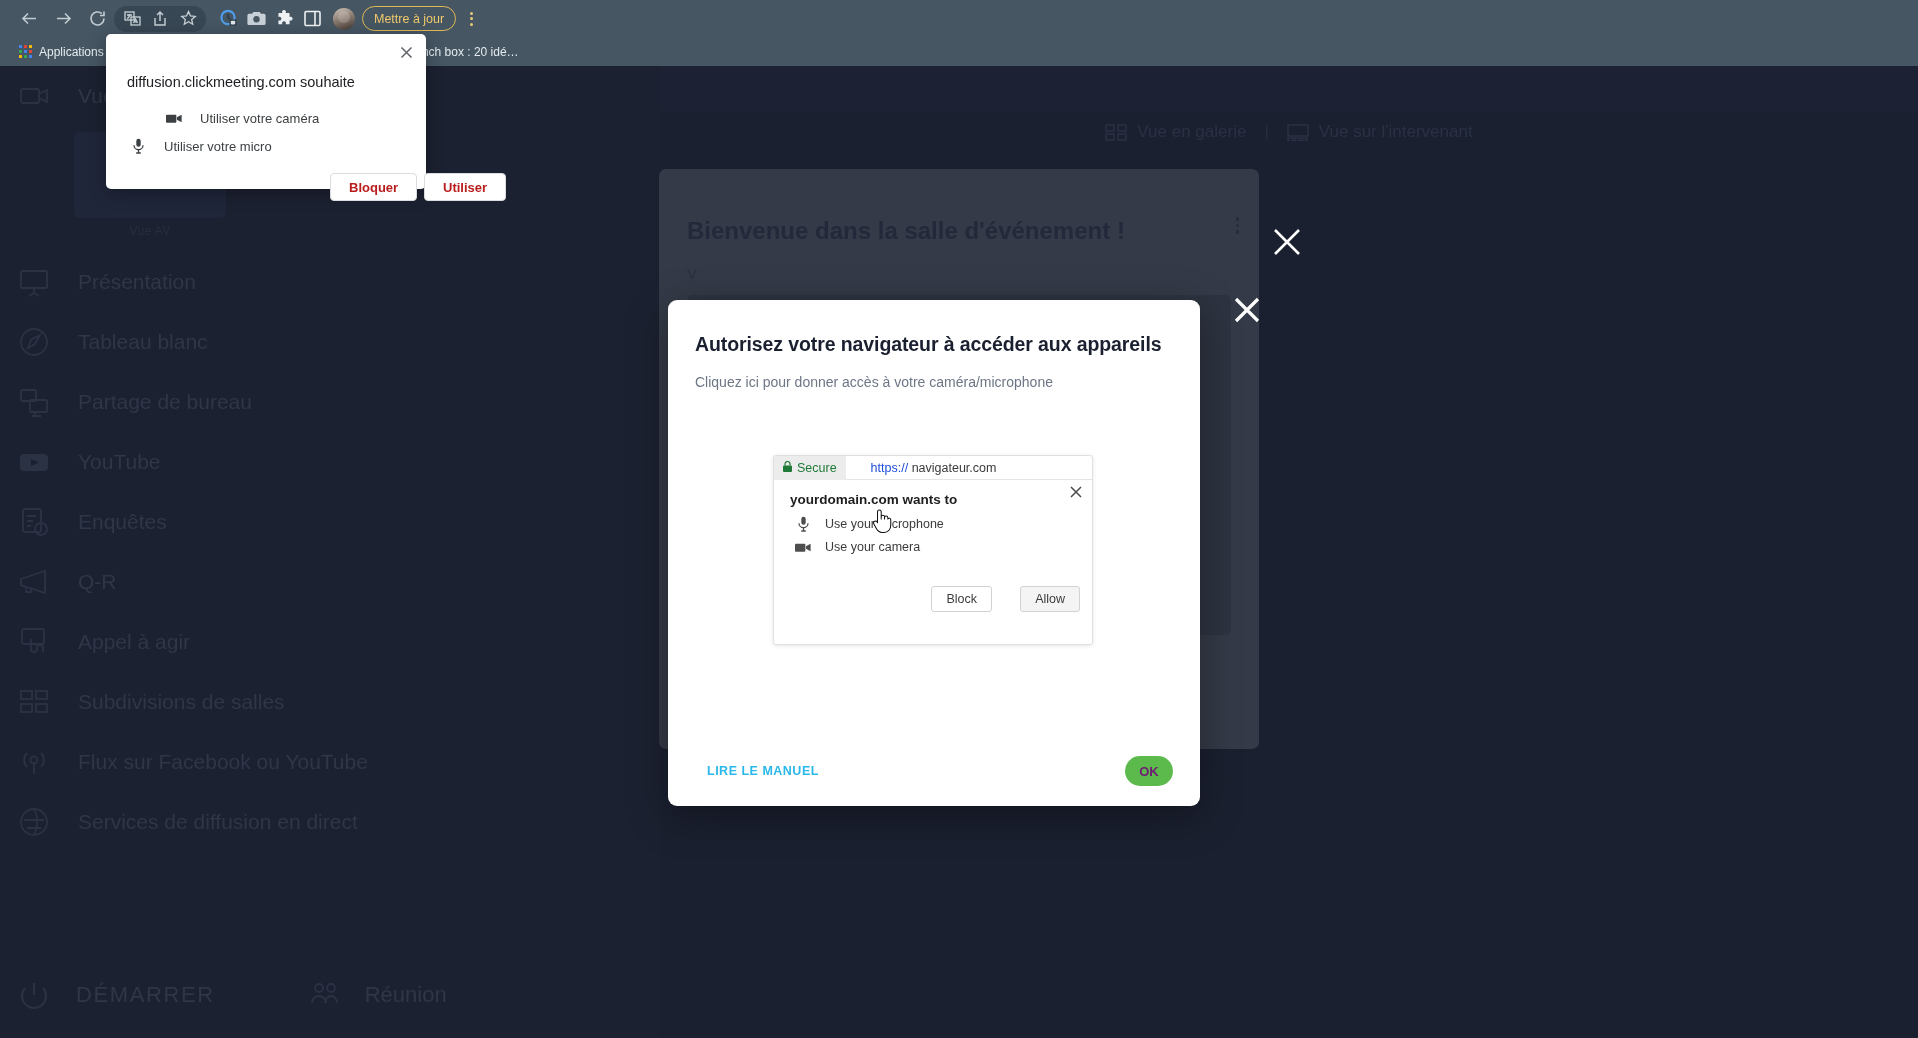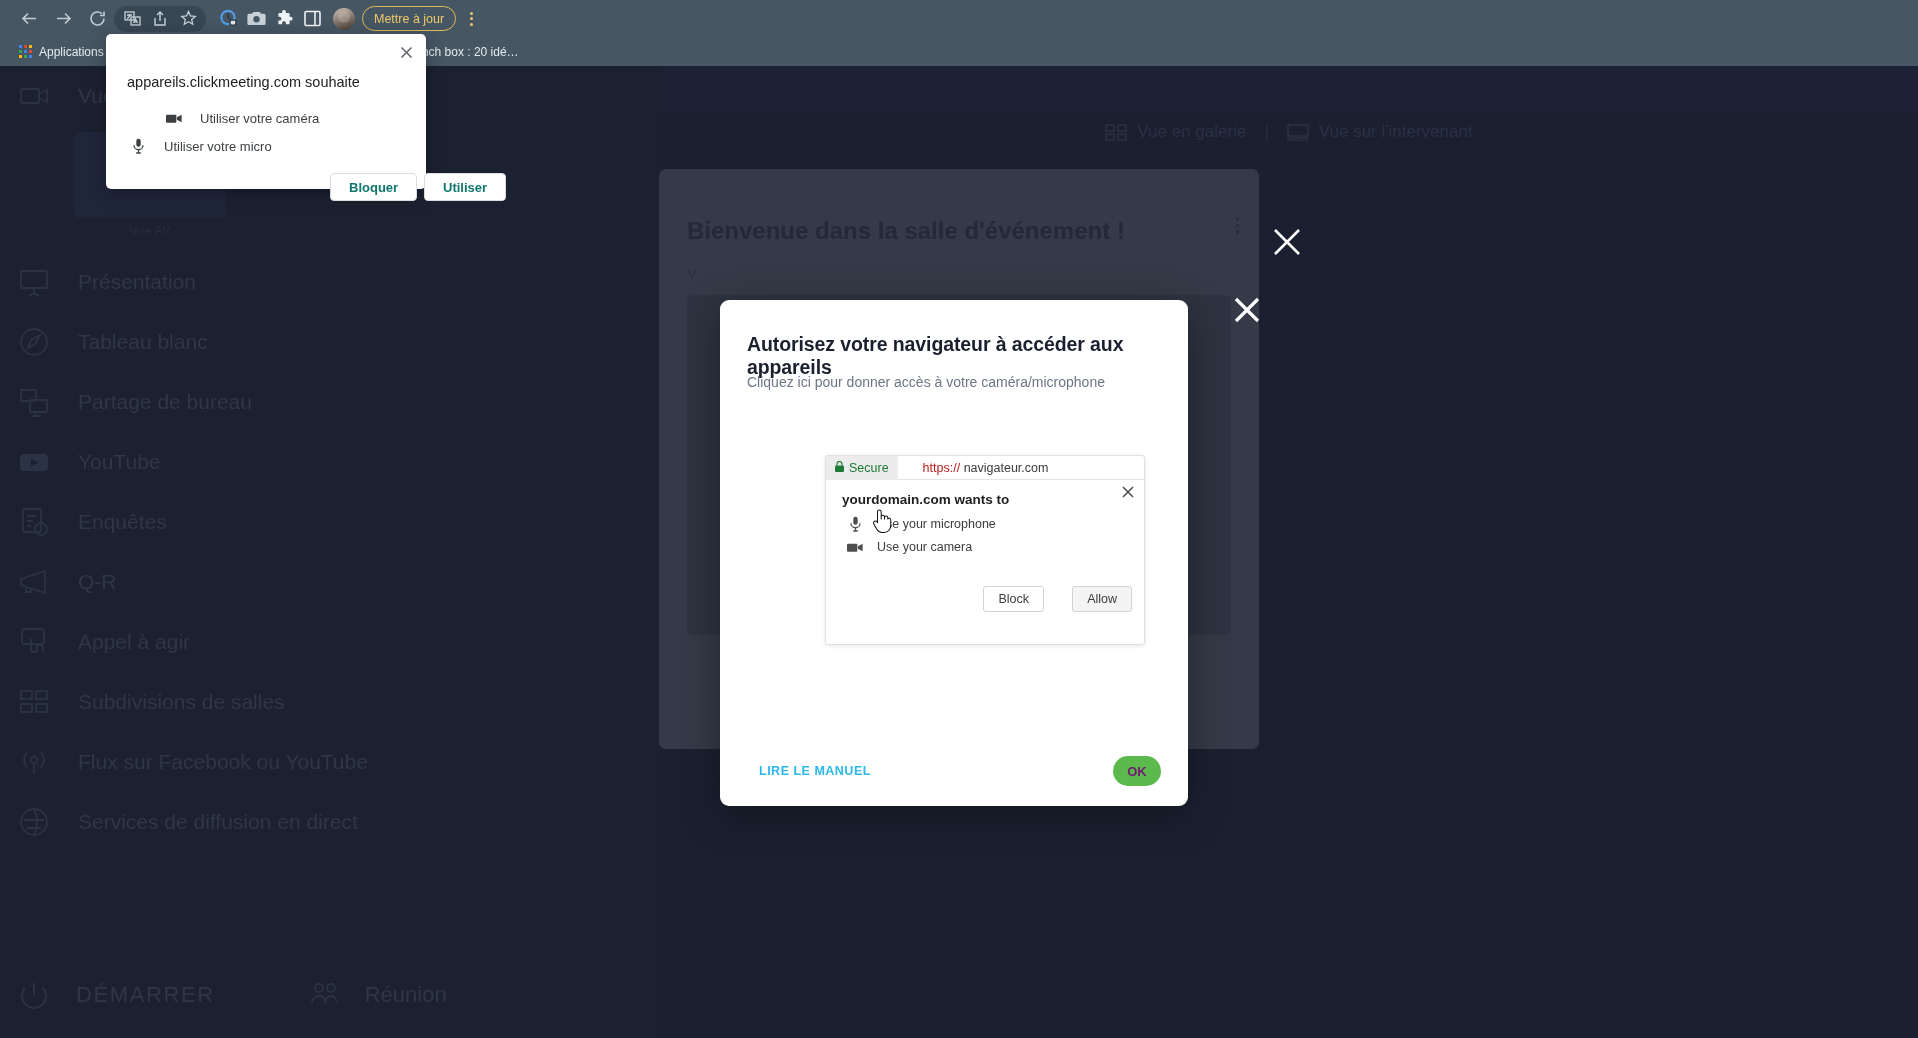--- a/index.html
+++ b/index.html
@@ -331,22 +331,22 @@
     position: absolute;
     left: 1270px; top: 225px;
     width: 34px; height: 34px;
     color: #ffffff;
   }
   #card-close svg { display: block; }
 
   
   #modal {
     position: absolute;
-    left: 720px; top: 300px;
-    width: 468px;
+    left: 668px; top: 300px;
+    width: 532px;
     height: 506px;
     background: #ffffff;
     border-radius: 9px;
     z-index: 20;
     box-shadow: 0 10px 40px rgba(0,0,0,0.35);
   }
   #modal-close {
     position: absolute;
     left: 1232px; top: 295px;
     width: 30px; height: 30px;
@@ -395,21 +395,21 @@
     font-size: 12.5px;
     color: #1f7a37;
     flex: none;
   }
   #illus-url {
     padding-left: 9px;
     font-size: 12.5px;
     color: #3b3b3b;
     white-space: nowrap;
   }
-  #illus-url .scheme { color: #b91c1c; padding-left: 16px; }
+  #illus-url .scheme { color: #1d4ed8; padding-left: 16px; }
   #illus-x {
     position: absolute;
     right: 9px; top: 29px;
     width: 14px; height: 14px;
     color: #4a4a4a;
   }
   #illus-x svg { display: block; }
   #illus-heading {
     position: absolute;
     left: 16px; top: 36px;
@@ -514,21 +514,21 @@
   .bubble-ico { width: 16px; height: 16px; color: #3c4043; flex: none; display:flex; align-items:center; justify-content:center; }
   .bubble-ico svg { display:block; }
   .bubble-btn {
     position: absolute;
     top: 139px;
     height: 28px;
     border: 1px solid #dadce0;
     border-radius: 4px;
     display: flex; align-items: center; justify-content: center;
     font-size: 13px;
-    color: #0f766e;
+    color: #b91c1c;
     font-weight: bold;
     padding: 0 18px;
     background: #fff;
   }
   #bubble-block { left: 224px; }
   #bubble-allow { left: 318px; }
 </style>
 </head>
 <body>
 
@@ -902,21 +902,21 @@
     </div>
   </div>
 </div>
 
 <div id="perm-bubble">
   <div id="bubble-close">
     <svg viewBox="0 0 15 15" stroke="currentColor" stroke-width="1.5" fill="none">
       <path d="M2.5 2.5l10 10M12.5 2.5l-10 10"></path>
     </svg>
   </div>
-  <div id="bubble-title">appareils.clickmeeting.com souhaite</div>
+  <div id="bubble-title">diffusion.clickmeeting.com souhaite</div>
 
   <div class="bubble-row" id="bubble-cam">
     <span class="bubble-ico">
       <svg width="17" height="11" viewBox="0 0 17 11" fill="currentColor">
         <rect x="0" y="1.5" width="11" height="8.5" rx="1"></rect>
         <path d="M11.6 4.3L16.6 1.6v7.8l-5-2.7z"></path>
       </svg>
     </span>
     <span>Utiliser votre caméra</span>
   </div>

